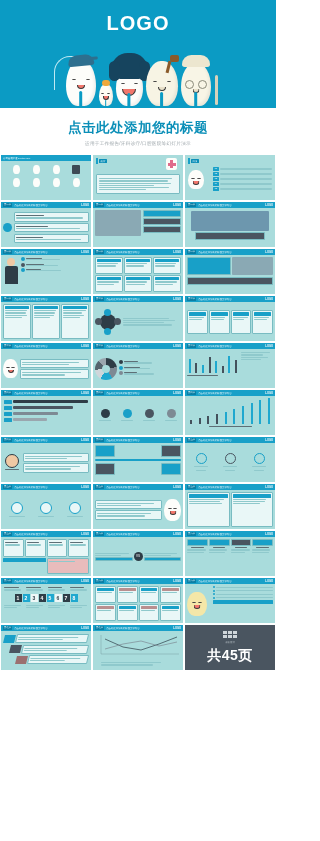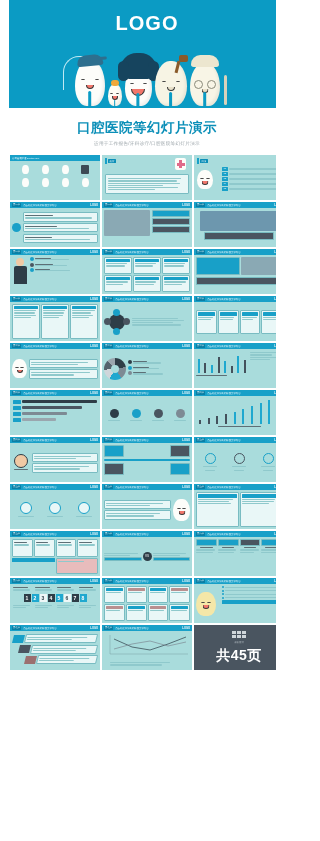--- a/index.html
+++ b/index.html
@@ -2,21 +2,21 @@
 <html><head>
 <meta charset="utf-8">
 <style>
   * { box-sizing: border-box; margin:0; padding:0; }
   body {
     width:276px; height:841px;
     background:#ffffff;
     font-family:"Liberation Sans", sans-serif;
     overflow:hidden;
   }
-  .page { width:276px; height:841px; position:relative;margin-left:9px; }
+  .page { width:276px; height:841px; position:relative; }
 
   
   .hero {
     width:100%; height:108px;
     background:#0b9bc4;
     position:relative;
     overflow:hidden;
   }
   .hero-logo {
     text-align:center;
@@ -319,21 +319,21 @@
           <div class="hat"></div>
           <div class="glasses"></div>
           <div class="mouth"></div>
           <div class="cane"></div>
         </div>
       </div>
     </div>
   </div>
 
   <div class="title-band">
-    <h1>口腔医院等幻灯片演示</h1>
+    <h1>点击此处添加您的标题</h1>
     <p>适用于工作报告/牙科诊疗/口腔医院等幻灯片演示</p>
   </div>
 
   <div class="grid">
 
     <div class="slide">
       <div class="s-bar">
         <span class="btxt">牙齿健康护理 Dental care</span>
       </div>
       <div class="s-body">

